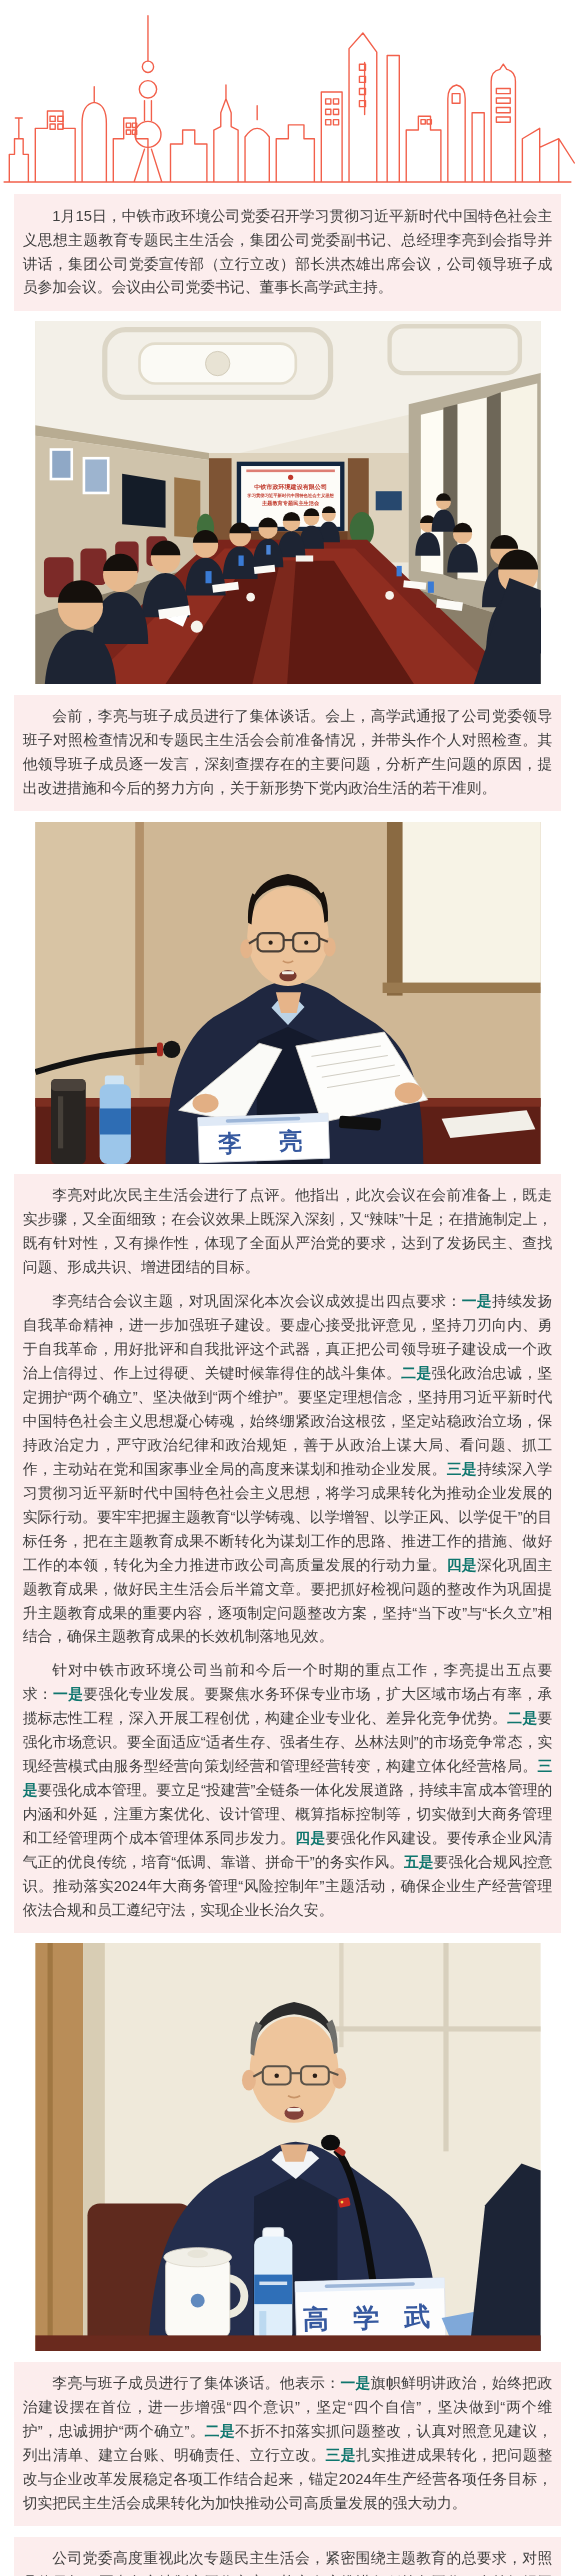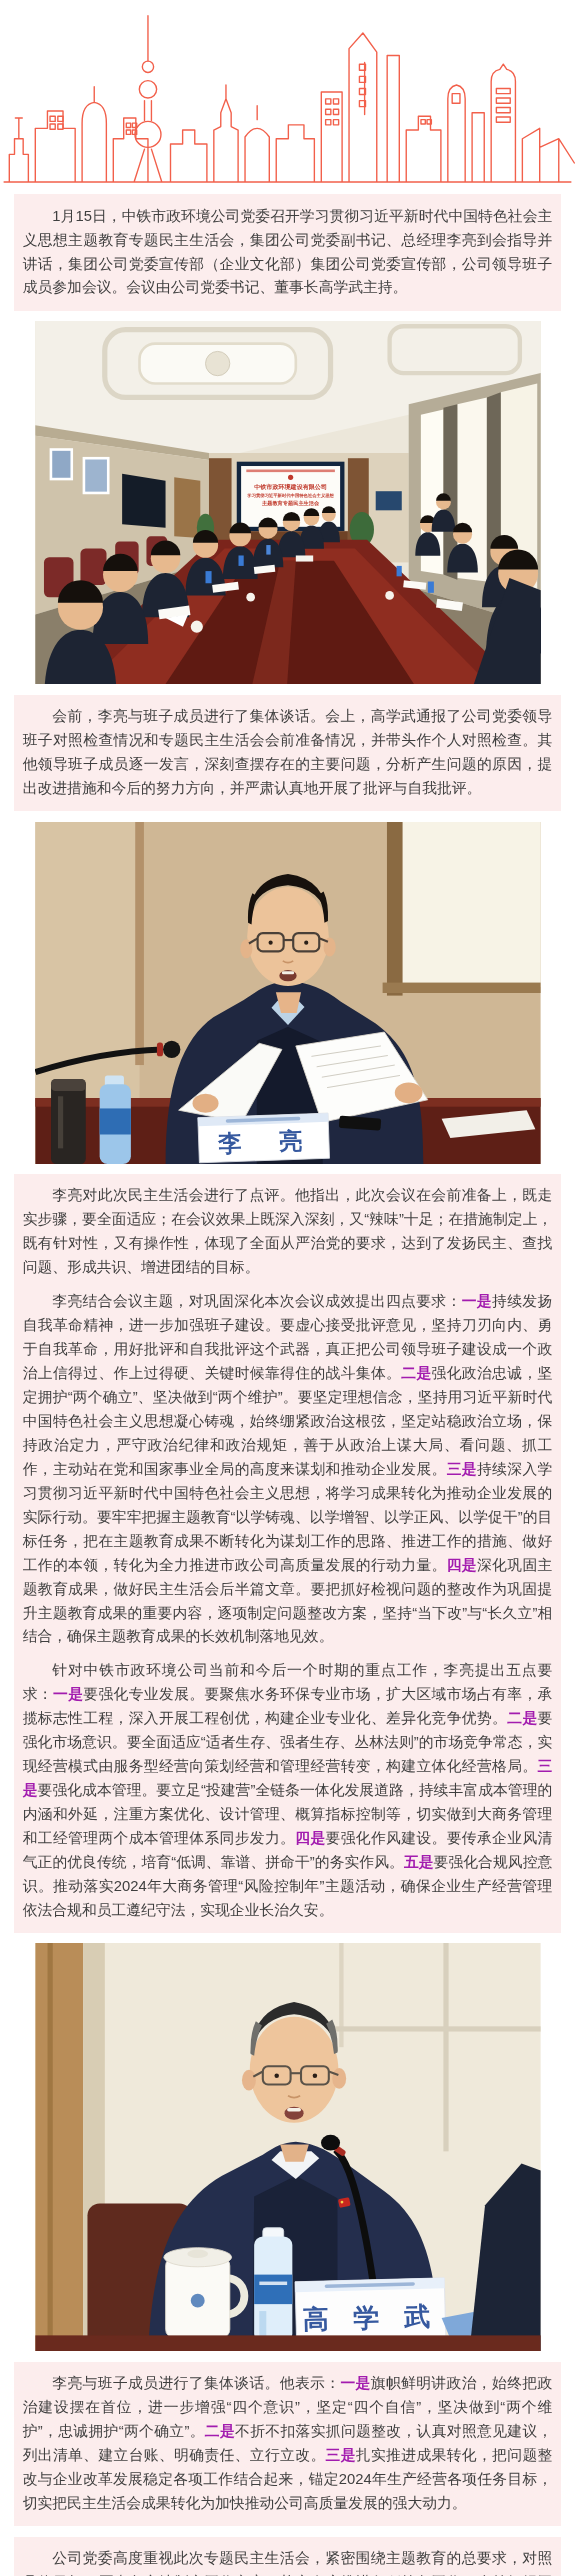--- a/index.html
+++ b/index.html
@@ -3,21 +3,21 @@
 <meta charset="utf-8">
 <style>
   html,body{margin:0;padding:0;background:#ffffff;}
   body{width:575px;font-family:"Liberation Sans","DejaVu Sans",sans-serif;}
   .page{width:575px;background:#fff;padding-bottom:5.2px;}
   .banner{padding:7px 0 5.2px;}
   .banner svg{display:block;}
   .pbox{background:#fceded;margin:0 14px 10.4px;padding:10.4px 8.7px;}
   .pbox p{margin:0;color:#3f3f3f;font-size:14.8px;line-height:1.62;text-align:justify;text-indent:2em;word-break:break-all;}
   .pbox p + p{margin-top:9.6px;}
-  .pbox b{color:#a21caf;}
+  .pbox b{color:#0f766e;}
   figure.photo{margin:0 35px 10.4px;padding:0;}
   figure.photo svg{display:block;}
 </style>
 </head>
 <body>
 
 <div class="page">
 
   <header class="banner">
     <svg viewBox="0 0 662 210" width="575" height="182" xmlns="http://www.w3.org/2000/svg">
@@ -75,21 +75,21 @@
         <rect x="521" y="100" width="9" height="11"></rect>
         <rect x="572" y="94" width="16" height="6"></rect>
           <rect x="572" y="105" width="16" height="6"></rect>
         <rect x="572" y="116" width="16" height="6"></rect>
           <rect x="572" y="127" width="16" height="6"></rect>
       </g>
     </svg>
   </header>
 
   <section class="pbox">
-    <p><span>1月15日，中铁市政环境公司党委召开学习贯彻习近平新时代中国特色社会主义思想主题教育专题民主生活会，集团公司党委副书记、总经理李亮到会指导并讲话，集团公司党委宣传部（企业文化部）集团公司党委宣传部，公司领导班子成员参加会议。会议由公司党委书记、董事长高学武主持。</span></p>
+    <p><span>1月15日，中铁市政环境公司党委召开学习贯彻习近平新时代中国特色社会主义思想主题教育专题民主生活会，集团公司党委副书记、总经理李亮到会指导并讲话，集团公司党委宣传部（立行立改）部长洪杰雄出席会议，公司领导班子成员参加会议。会议由公司党委书记、董事长高学武主持。</span></p>
   </section>
 
   <figure class="photo">
     <svg viewBox="0 0 582 418" width="506" height="363" xmlns="http://www.w3.org/2000/svg">
       <defs>
         <g id="pp">
           <path d="M-16,36 C-16,14 -8,6 0,6 C8,6 16,14 16,36 Z" fill="#1d2433"></path>
           <circle cx="0" cy="-4" r="10" fill="#e7b98e"></circle>
           <path d="M-10,-6 a10,10 0 0 1 20,0 z" fill="#15100c"></path>
         </g>
@@ -181,21 +181,21 @@
         <rect x="452" y="300" width="7" height="13" fill="#3a7bd5"></rect>
         <circle cx="186" cy="352" r="7" fill="#f6f3ec"></circle>
         <circle cx="248" cy="318" r="5" fill="#f6f3ec"></circle>
         <circle cx="408" cy="316" r="5" fill="#f6f3ec"></circle>
         <polygon points="150,342 176,338 170,352" fill="#ffffff"></polygon>
       </g>
     </svg>
   </figure>
 
   <section class="pbox">
-    <p><span>会前，李亮与班子成员进行了集体谈话。会上，高学武通报了公司党委领导班子对照检查情况和专题民主生活会会前准备情况，并带头作个人对照检查。其他领导班子成员逐一发言，深刻查摆存在的主要问题，分析产生问题的原因，提出改进措施和今后的努力方向，并严肃认真地开展了批评与自我批评。</span></p>
+    <p><span>会前，李亮与班子成员进行了集体谈话。会上，高学武通报了公司党委领导班子对照检查情况和专题民主生活会会前准备情况，并带头作个人对照检查。其他领导班子成员逐一发言，深刻查摆存在的主要问题，分析产生问题的原因，提出改进措施和今后的努力方向，关于新形势下党内政治生活的若干准则。</span></p>
   </section>
 
   <figure class="photo">
     <svg viewBox="0 0 582 394" width="506" height="342" xmlns="http://www.w3.org/2000/svg">
       <rect width="582" height="394" fill="#cfb795"></rect>
       <rect x="0" y="0" width="120" height="394" fill="#d8c4a4"></rect>
       <rect x="115" y="0" width="10" height="280" fill="#b3916a"></rect>
       <rect x="420" y="0" width="162" height="190" fill="#f7f3e6"></rect>
       <rect x="405" y="0" width="18" height="200" fill="#8a6a42"></rect>
       <rect x="400" y="185" width="182" height="12" fill="#9a7a50"></rect>
@@ -261,21 +261,21 @@
         <rect x="188" y="338" width="150" height="10" fill="#dfe9f6"></rect>
         <rect x="220" y="341" width="86" height="4" rx="2" fill="#9db6d8"></rect>
         <text x="263" y="378" text-anchor="middle" font-size="27" font-weight="bold" fill="#36599f" letter-spacing="8">李　亮</text>
       </g>
       <rect x="350" y="340" width="48" height="14" rx="3" fill="#101010" transform="rotate(4 374 347)"></rect>
       <polygon points="468,342 566,332 576,354 478,364" fill="#f2efe8"></polygon>
     </svg>
   </figure>
 
   <section class="pbox">
-    <p><span>李亮对此次民主生活会进行了点评。他指出，此次会议在会前准备上，既走实步骤，要全面适应；在会议效果上既深入深刻，又“辣味”十足；在措施制定上，既有针对性，又有操作性，体现了全面从严治党的要求，达到了发扬民主、查找问题、形成共识、增进团结的目标。</span></p>
+    <p><span>李亮对此次民主生活会进行了点评。他指出，此次会议在会前准备上，既走实步骤，又全面细致；在会议效果上既深入深刻，又“辣味”十足；在措施制定上，既有针对性，又有操作性，体现了全面从严治党的要求，达到了发扬民主、查找问题、形成共识、增进团结的目标。</span></p>
     <p><span>李亮结合会议主题，对巩固深化本次会议成效提出四点要求：</span><b>一是</b><span>持续发扬自我革命精神，进一步加强班子建设。要虚心接受批评意见，坚持刀刃向内、勇于自我革命，用好批评和自我批评这个武器，真正把公司领导班子建设成一个政治上信得过、作上过得硬、关键时候靠得住的战斗集体。</span><b>二是</b><span>强化政治忠诚，坚定拥护“两个确立”、坚决做到“两个维护”。要坚定理想信念，坚持用习近平新时代中国特色社会主义思想凝心铸魂，始终绷紧政治这根弦，坚定站稳政治立场，保持政治定力，严守政治纪律和政治规矩，善于从政治上谋大局、看问题、抓工作，主动站在党和国家事业全局的高度来谋划和推动企业发展。</span><b>三是</b><span>持续深入学习贯彻习近平新时代中国特色社会主义思想，将学习成果转化为推动企业发展的实际行动。要牢牢把握主题教育“以学铸魂、以学增智、以学正风、以学促干”的目标任务，把在主题教育成果不断转化为谋划工作的思路、推进工作的措施、做好工作的本领，转化为全力推进市政公司高质量发展的行动力量。</span><b>四是</b><span>深化巩固主题教育成果，做好民主生活会后半篇文章。要把抓好检视问题的整改作为巩固提升主题教育成果的重要内容，逐项制定问题整改方案，坚持“当下改”与“长久立”相结合，确保主题教育成果的长效机制落地见效。</span></p>
     <p><span>针对中铁市政环境公司当前和今后一个时期的重点工作，李亮提出五点要求：</span><b>一是</b><span>要强化专业发展。要聚焦水务环保专业市场，扩大区域市场占有率，承揽标志性工程，深入开展工程创优，构建企业专业化、差异化竞争优势。</span><b>二是</b><span>要强化市场意识。要全面适应“适者生存、强者生存、丛林法则”的市场竞争常态，实现经营模式由服务型经营向策划经营和管理经营转变，构建立体化经营格局。</span><b>三是</b><span>要强化成本管理。要立足“投建营”全链条一体化发展道路，持续丰富成本管理的内涵和外延，注重方案优化、设计管理、概算指标控制等，切实做到大商务管理和工经管理两个成本管理体系同步发力。</span><b>四是</b><span>要强化作风建设。要传承企业风清气正的优良传统，培育“低调、靠谱、拼命干”的务实作风。</span><b>五是</b><span>要强化合规风控意识。推动落实2024年大商务管理“风险控制年”主题活动，确保企业生产经营管理依法合规和员工遵纪守法，实现企业长治久安。</span></p>
   </section>
 
   <figure class="photo">
     <svg viewBox="0 0 582 470" width="506" height="408" xmlns="http://www.w3.org/2000/svg">
       <rect width="582" height="470" fill="#efe9da"></rect>
       <rect x="0" y="0" width="55" height="470" fill="#b98d58"></rect>
       <rect x="14" y="0" width="6" height="470" fill="#a07742"></rect>
       <rect x="55" y="0" width="25" height="470" fill="#d8cdb4"></rect>

